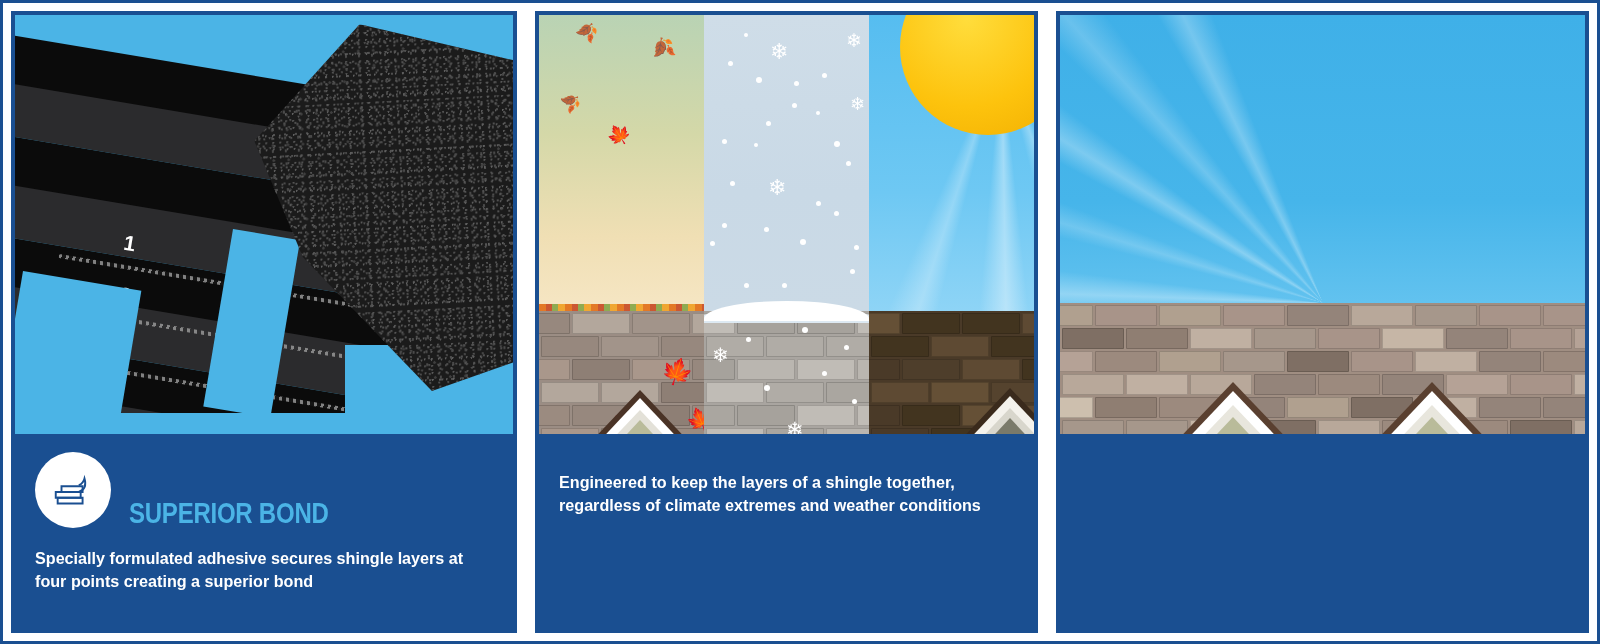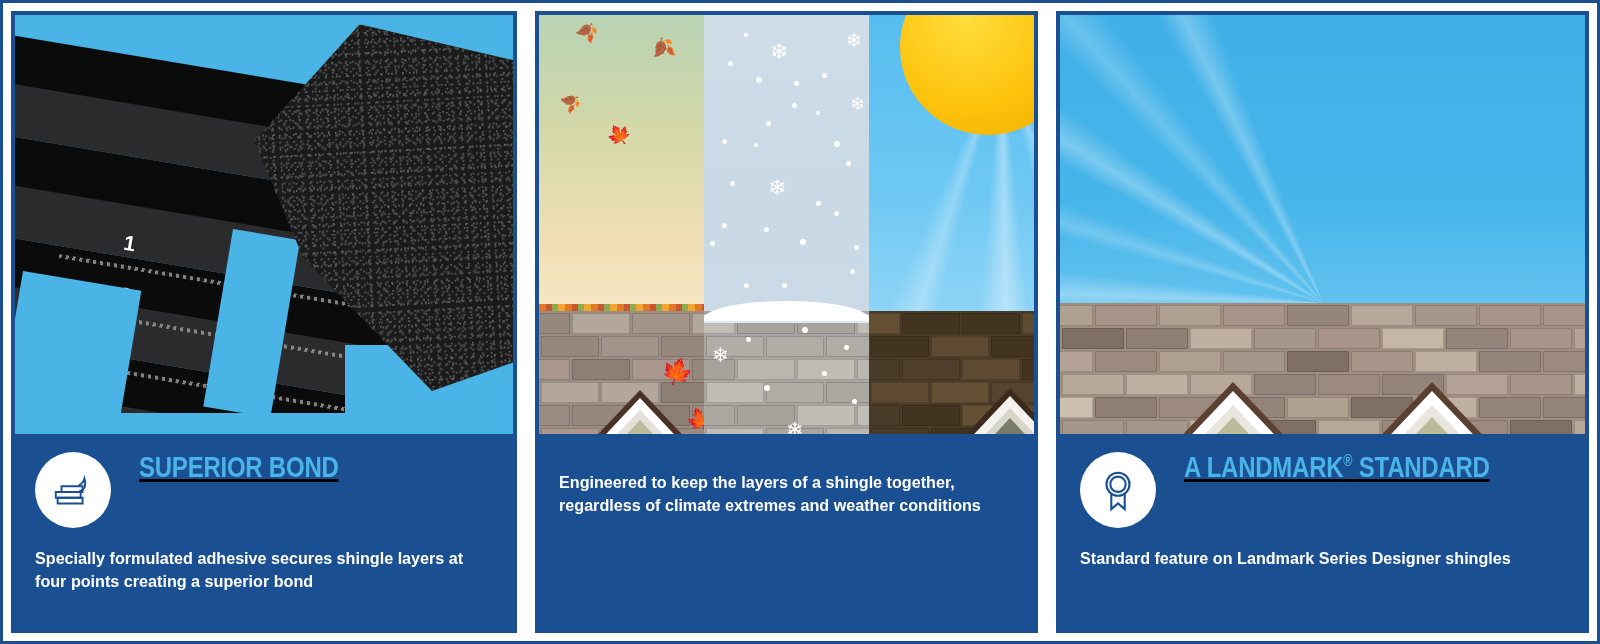--- a/index.html
+++ b/index.html
@@ -48,23 +48,22 @@
 
   
   .caption {
     position: relative;
     flex: 1 1 auto;
     background: #1a4f91;
     padding: 18px 20px 0 20px;
   }
   .cap-head {
     display: flex;
-    align-items: flex-start;
-    gap: 28px;
-    text-decoration: underline;
+    align-items: flex-end;
+    gap: 18px;
   }
   .icon-circle {
     flex: 0 0 auto;
     width: 76px; height: 76px;
     border-radius: 50%;
     background: #ffffff;
     display: flex;
     align-items: center;
     justify-content: center;
   }
@@ -583,32 +582,15 @@
         <div class="d-core" style="bottom:0; border-width:0 31px 33px 31px; border-color:transparent transparent #b9bb9a transparent;"></div>
       </div>
       <div class="dormer" style="right:88px; bottom:-16px; width:130px; height:78px;">
         <div class="d-outer" style="bottom:0; border-width:0 65px 68px 65px; border-color:transparent transparent #5a4030 transparent;"></div>
         <div class="d-mid" style="bottom:0; border-width:0 56px 59px 56px; border-color:transparent transparent #ffffff transparent;"></div>
         <div class="d-in" style="bottom:0; border-width:0 43px 45px 43px; border-color:transparent transparent #e8e6dd transparent;"></div>
         <div class="d-core" style="bottom:0; border-width:0 31px 33px 31px; border-color:transparent transparent #b9bb9a transparent;"></div>
       </div>
     </div>
 
-    <div class="caption">
-      <div class="cap-head">
-        <div class="icon-circle">
-          <svg width="46" height="46" viewBox="0 0 48 48" aria-hidden="true">
-            <g fill="none" stroke="#1a4f91" stroke-width="2.2">
-              <circle cx="24" cy="18" r="12"></circle>
-              <circle cx="24" cy="18" r="8"></circle>
-              <path d="M17 27v17l7-6 7 6V27"></path>
-            </g>
-          </svg>
-        </div>
-        <div class="cap-title">
-          <span>A LANDMARK</span><span class="reg">®</span><span> STANDARD</span>
-        </div>
-      </div>
-      <p class="cap-body">Standard feature on Landmark Series Designer shingles</p>
-    </div>
   </section>
 
 </div>
 
 </body></html>

